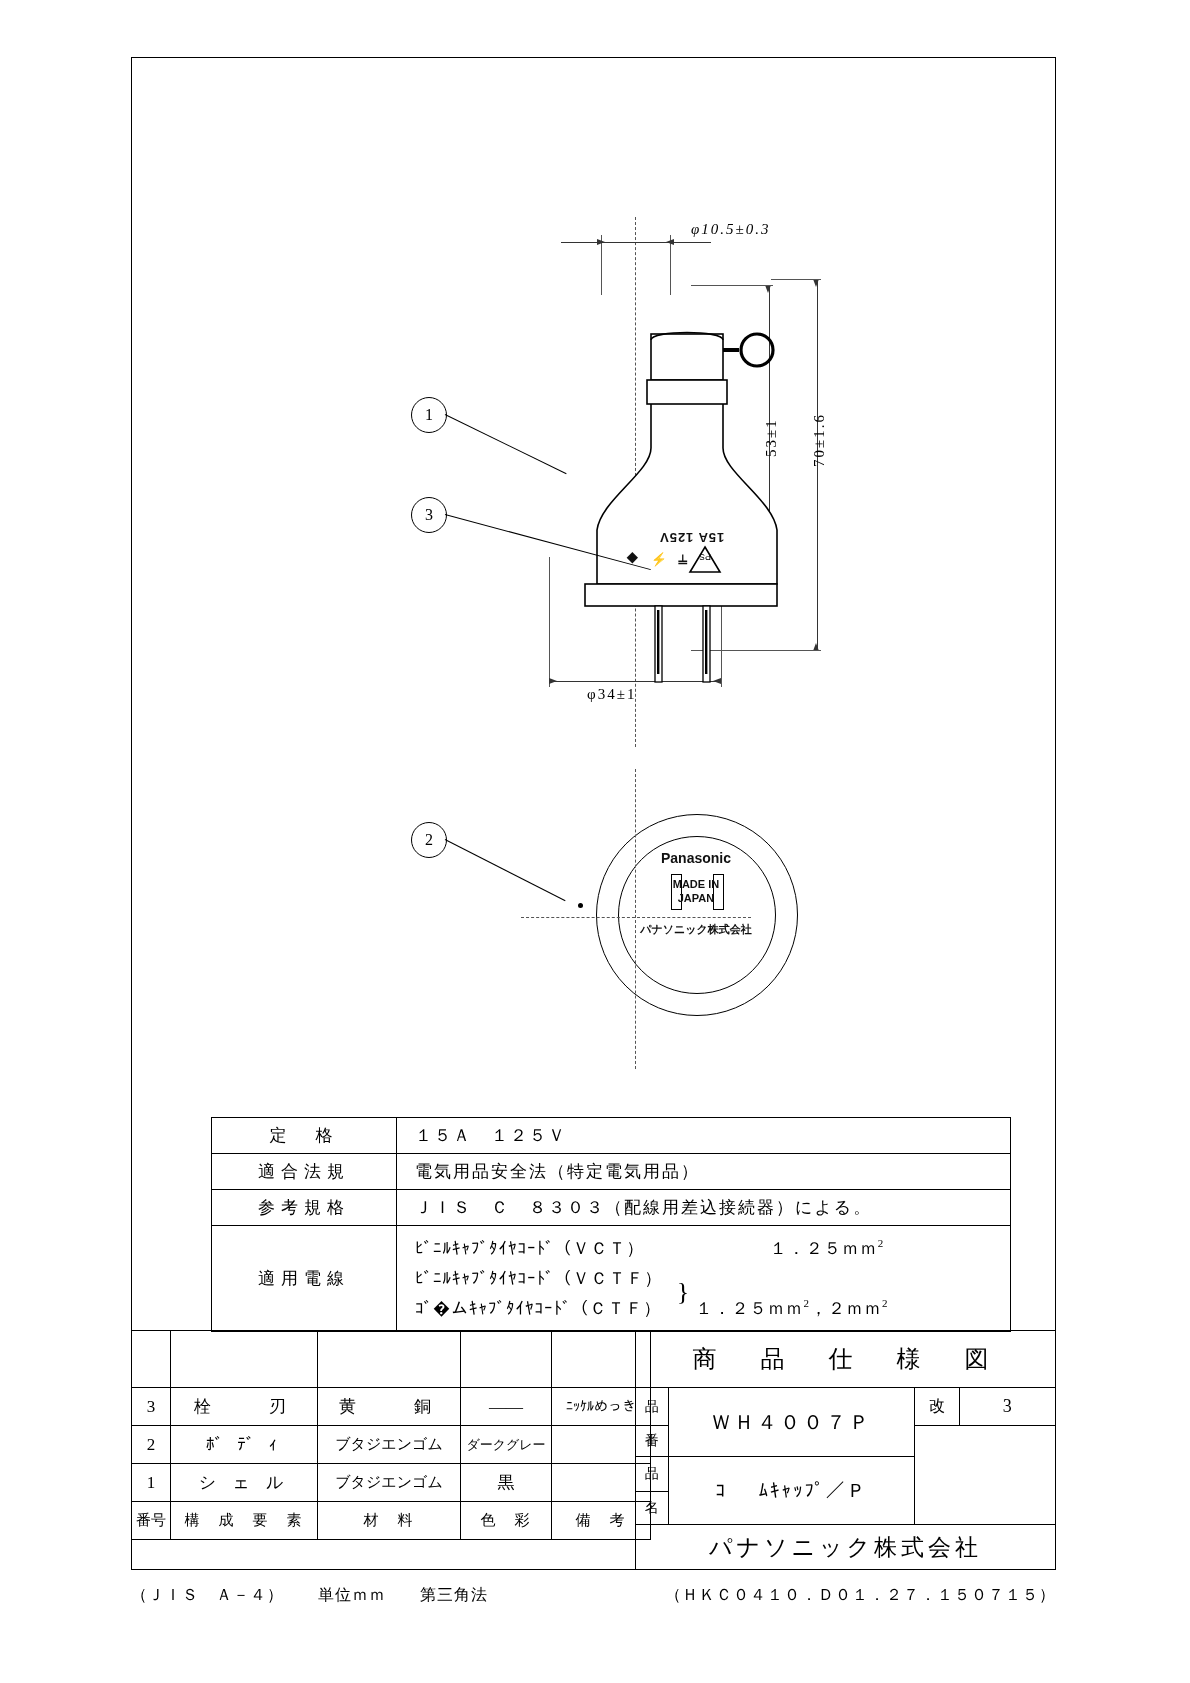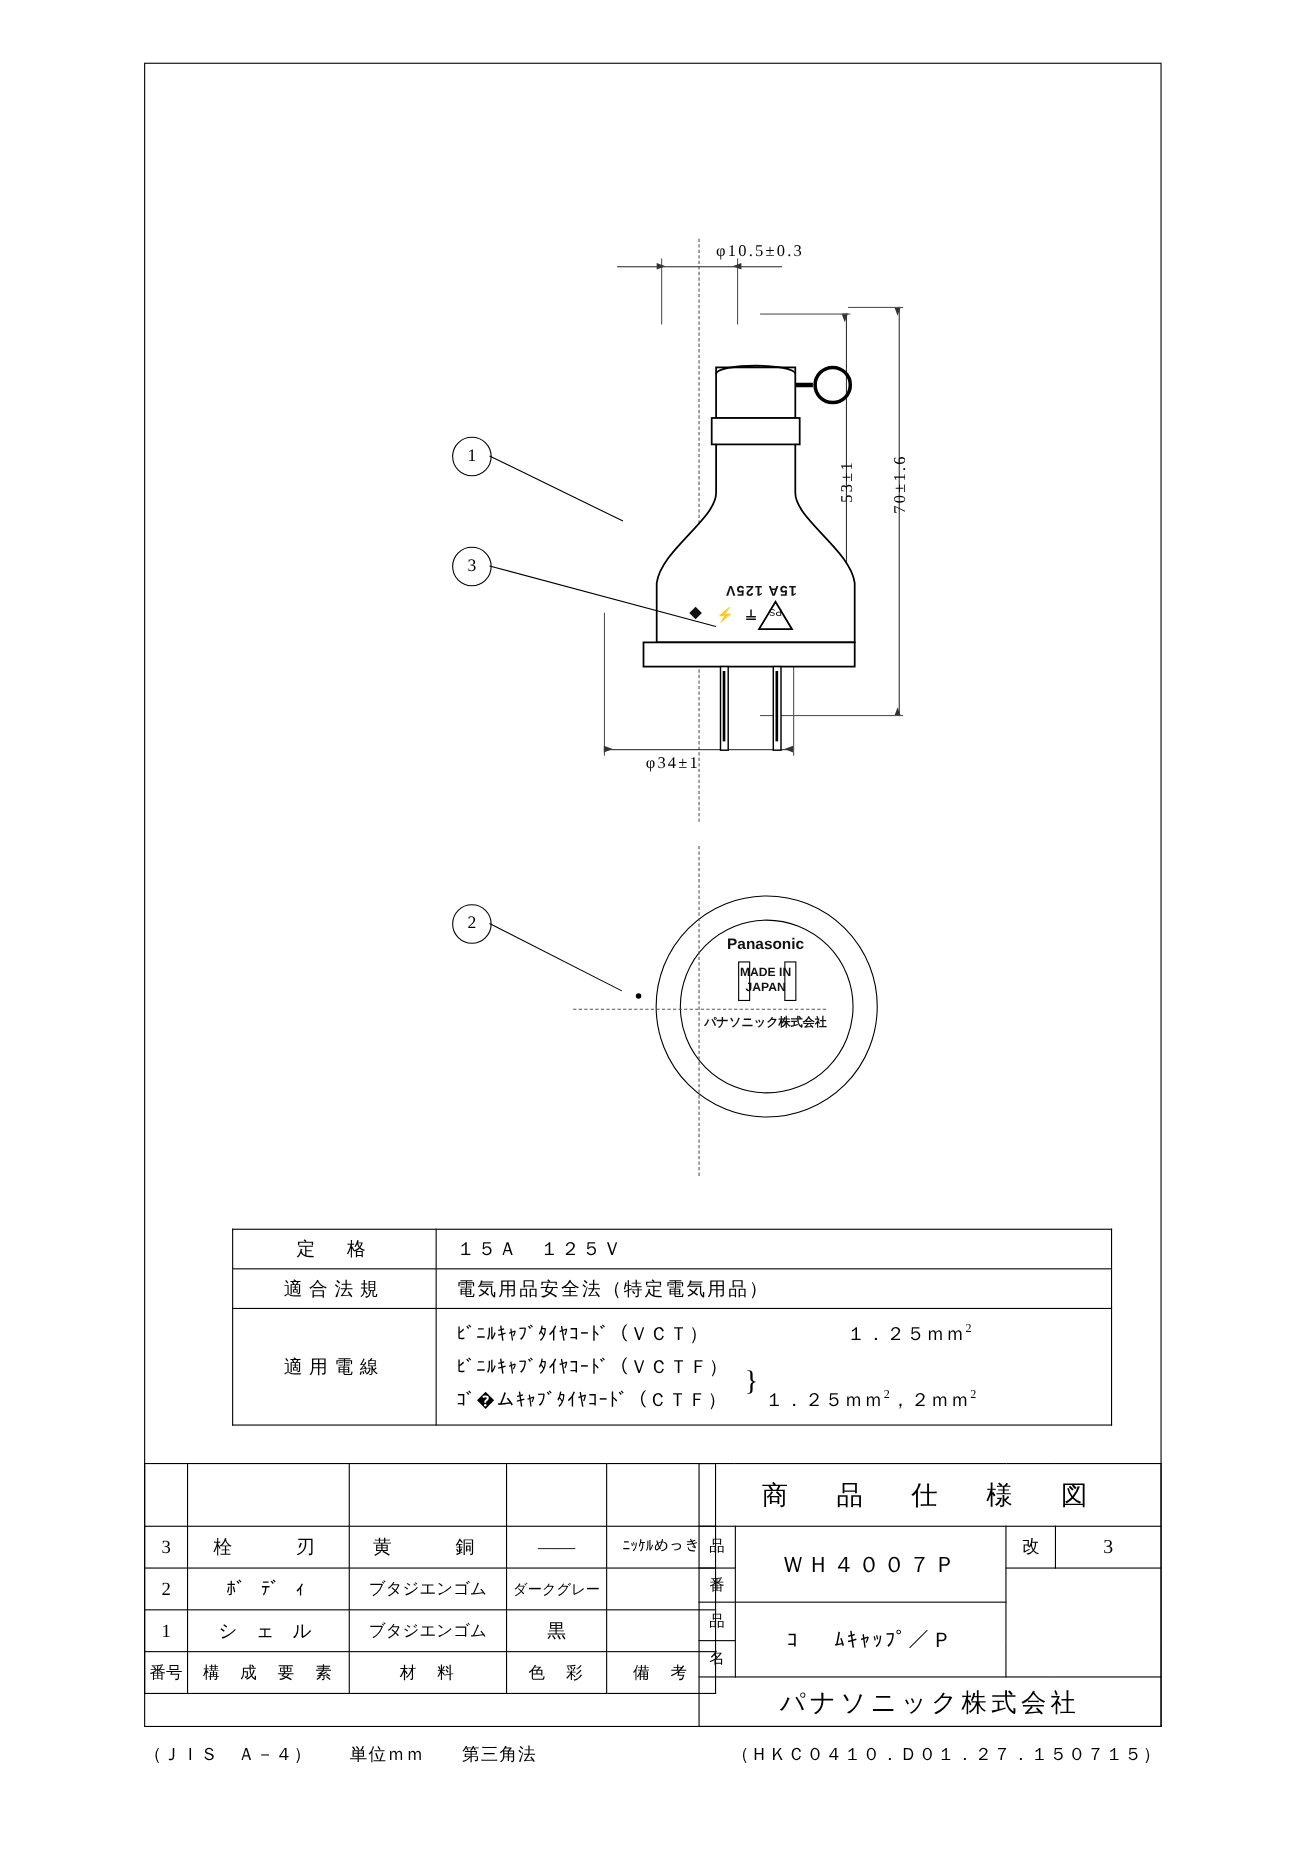--- a/index.html
+++ b/index.html
@@ -75,21 +75,21 @@
 
   <div class="draw">
 
     <div class="cl-v" style="left:504px;top:160px;height:530px;"></div>
 
     <div class="ext" style="left:470px;top:178px;width:1px;height:60px;"></div>
     <div class="ext" style="left:539px;top:178px;width:1px;height:60px;"></div>
     <div class="dimline" style="left:430px;top:185px;width:150px;height:1px;"></div>
     <div class="arrow arrow-r" style="left:466px;top:182px;"></div>
     <div class="arrow arrow-l" style="left:535px;top:182px;"></div>
-    <div class="dimtxt" style="left:520px;top:164px;">φ10.5±0.3</div>
+    <div class="dimtxt" style="left:560px;top:164px;font-style:italic;">φ10.5±0.3</div>
 
     <div class="dimline" style="left:638px;top:228px;width:1px;height:272px;"></div>
     <div class="arrow arrow-d" style="left:634px;top:228px;"></div>
     <div class="arrow arrow-u" style="left:634px;top:492px;"></div>
     <div class="dimtxt vert" style="left:632px;top:400px;">53±1</div>
     <div class="ext" style="left:560px;top:228px;width:82px;height:1px;"></div>
     <div class="ext" style="left:600px;top:499px;width:42px;height:1px;"></div>
 
     <div class="dimline" style="left:686px;top:222px;width:1px;height:372px;"></div>
     <div class="arrow arrow-d" style="left:682px;top:222px;"></div>
@@ -167,20 +167,24 @@
 
   <table class="spec">
     <tbody>
         <tr>
       <td class="lbl">定　格</td>
       <td class="val">１５Ａ　１２５Ｖ</td>
     </tr>
     <tr>
       <td class="lbl">適合法規</td>
       <td class="val">電気用品安全法（特定電気用品）</td>
+    </tr>
+    <tr>
+      <td class="lbl">参考規格</td>
+      <td class="val">ＪＩＳ　Ｃ　８３０３（配線用差込接続器）による。</td>
     </tr>
     <tr class="wire-row">
       <td class="lbl">適用電線</td>
       <td>
         <div class="wire-box">
           <div>
             <span>ﾋﾞﾆﾙｷｬﾌﾞﾀｲﾔｺｰﾄﾞ（ＶＣＴ）</span>
             <span class="wire-right" style="position:static;margin-left:120px;">１．２５ｍｍ</span><span class="sup">2</span>
           </div>
           <div>

